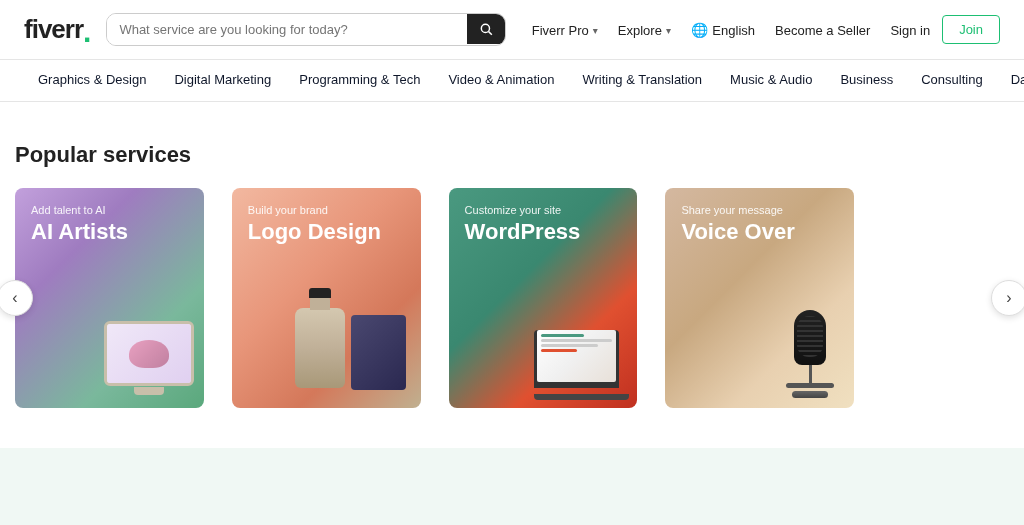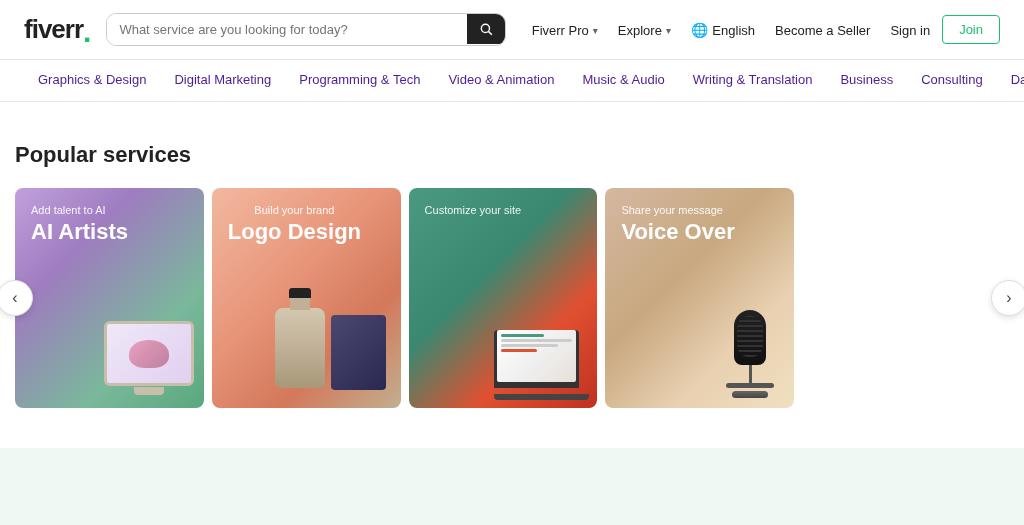--- a/index.html
+++ b/index.html
@@ -92,21 +92,21 @@
       align-items: center;
       padding: 0 24px;
       border-bottom: 1px solid #e5e5e5;
       overflow-x: auto;
       gap: 0;
     }
     .cat-nav::-webkit-scrollbar { display: none; }
     .cat-item {
       padding: 12px 14px;
       font-size: 13px;
-      color: #4c1d95;
+      color: #0f172a;
       cursor: pointer;
       white-space: nowrap;
       border-bottom: 2px solid transparent;
     }
 
     
     .main {
       padding: 40px 15px 20px;
     }
     .section-title {
@@ -138,21 +138,21 @@
       align-items: center;
       justify-content: center;
       box-shadow: 0 2px 6px rgba(0,0,0,0.12);
       color: #444;
     }
     .carousel-btn.prev { left: -18px; }
     .carousel-btn.next { right: -18px; }
 
     .cards-container {
       display: flex;
-      gap: 8px;
+      gap: 28px;
       overflow: hidden;
       width: 100%;
     }
     .service-card {
       flex: 0 0 calc(20% - 10px);
       border-radius: 8px;
       overflow: hidden;
       cursor: pointer;
       position: relative;
       height: 220px;
@@ -175,21 +175,20 @@
       font-weight: 700;
       line-height: 1.1;
     }
 
     
     .card-ai {
       background: linear-gradient(135deg, #c2a0dc 0%, #9f7cc0 30%, #7ab89c 70%, #5aa87c 100%);
     }
     .card-logo {
       background: linear-gradient(135deg, #f2b8a0 0%, #e8967a 40%, #d4785a 70%, #c0b090 100%);
-      text-align: center;
     }
     .card-wp {
       background: linear-gradient(135deg, #4a9980 0%, #3a8870 40%, #e05030 70%, #c03020 100%);
     }
     .card-voice {
       background: linear-gradient(135deg, #d4b8a0 0%, #c8a880 40%, #e8d0b0 70%, #f0e0c0 100%);
     }
     .card-video {
       background: linear-gradient(135deg, #8a9860 0%, #788840 40%, #a0a870 70%, #b8c080 100%);
     }
@@ -384,22 +383,22 @@
     </button>
     <button class="btn-join">Join</button>
   </nav>
 </header>
 
 <nav class="cat-nav" id="cat-nav">
     <div class="cat-item">Graphics &amp; Design</div>
     <div class="cat-item">Digital Marketing</div>
     <div class="cat-item">Programming &amp; Tech</div>
     <div class="cat-item">Video &amp; Animation</div>
+    <div class="cat-item">Writing &amp; Translation</div>
     <div class="cat-item">Music &amp; Audio</div>
-    <div class="cat-item">Writing &amp; Translation</div>
     <div class="cat-item">Business</div>
     <div class="cat-item">Consulting</div>
     <div class="cat-item">Data</div>
   </nav>
 
 <main class="main">
   <h2 class="section-title">Popular services</h2>
 
   <div class="carousel-wrapper">
     <button class="carousel-btn prev">‹</button>
@@ -435,20 +434,21 @@
               </div>
       <div class="cube"></div>
     </div>
 
     </div>
   </div>
         <div class="service-card card-wp">
     <div class="card-inner">
       <div class="card-text">
         <div class="card-subtitle">Customize your site</div>
+        <div class="card-title">WordPress</div>
       </div>
 
     <div style="position:absolute;bottom:8px;right:8px;">
       <div class="laptop">
         <div class="laptop-screen">
           <div class="screen-content">
             <div class="screen-line accent"></div>
             <div class="screen-line"></div>
             <div class="screen-line" style="width:80%"></div>
             <div class="screen-line" style="width:50%;background:#e05030"></div>

